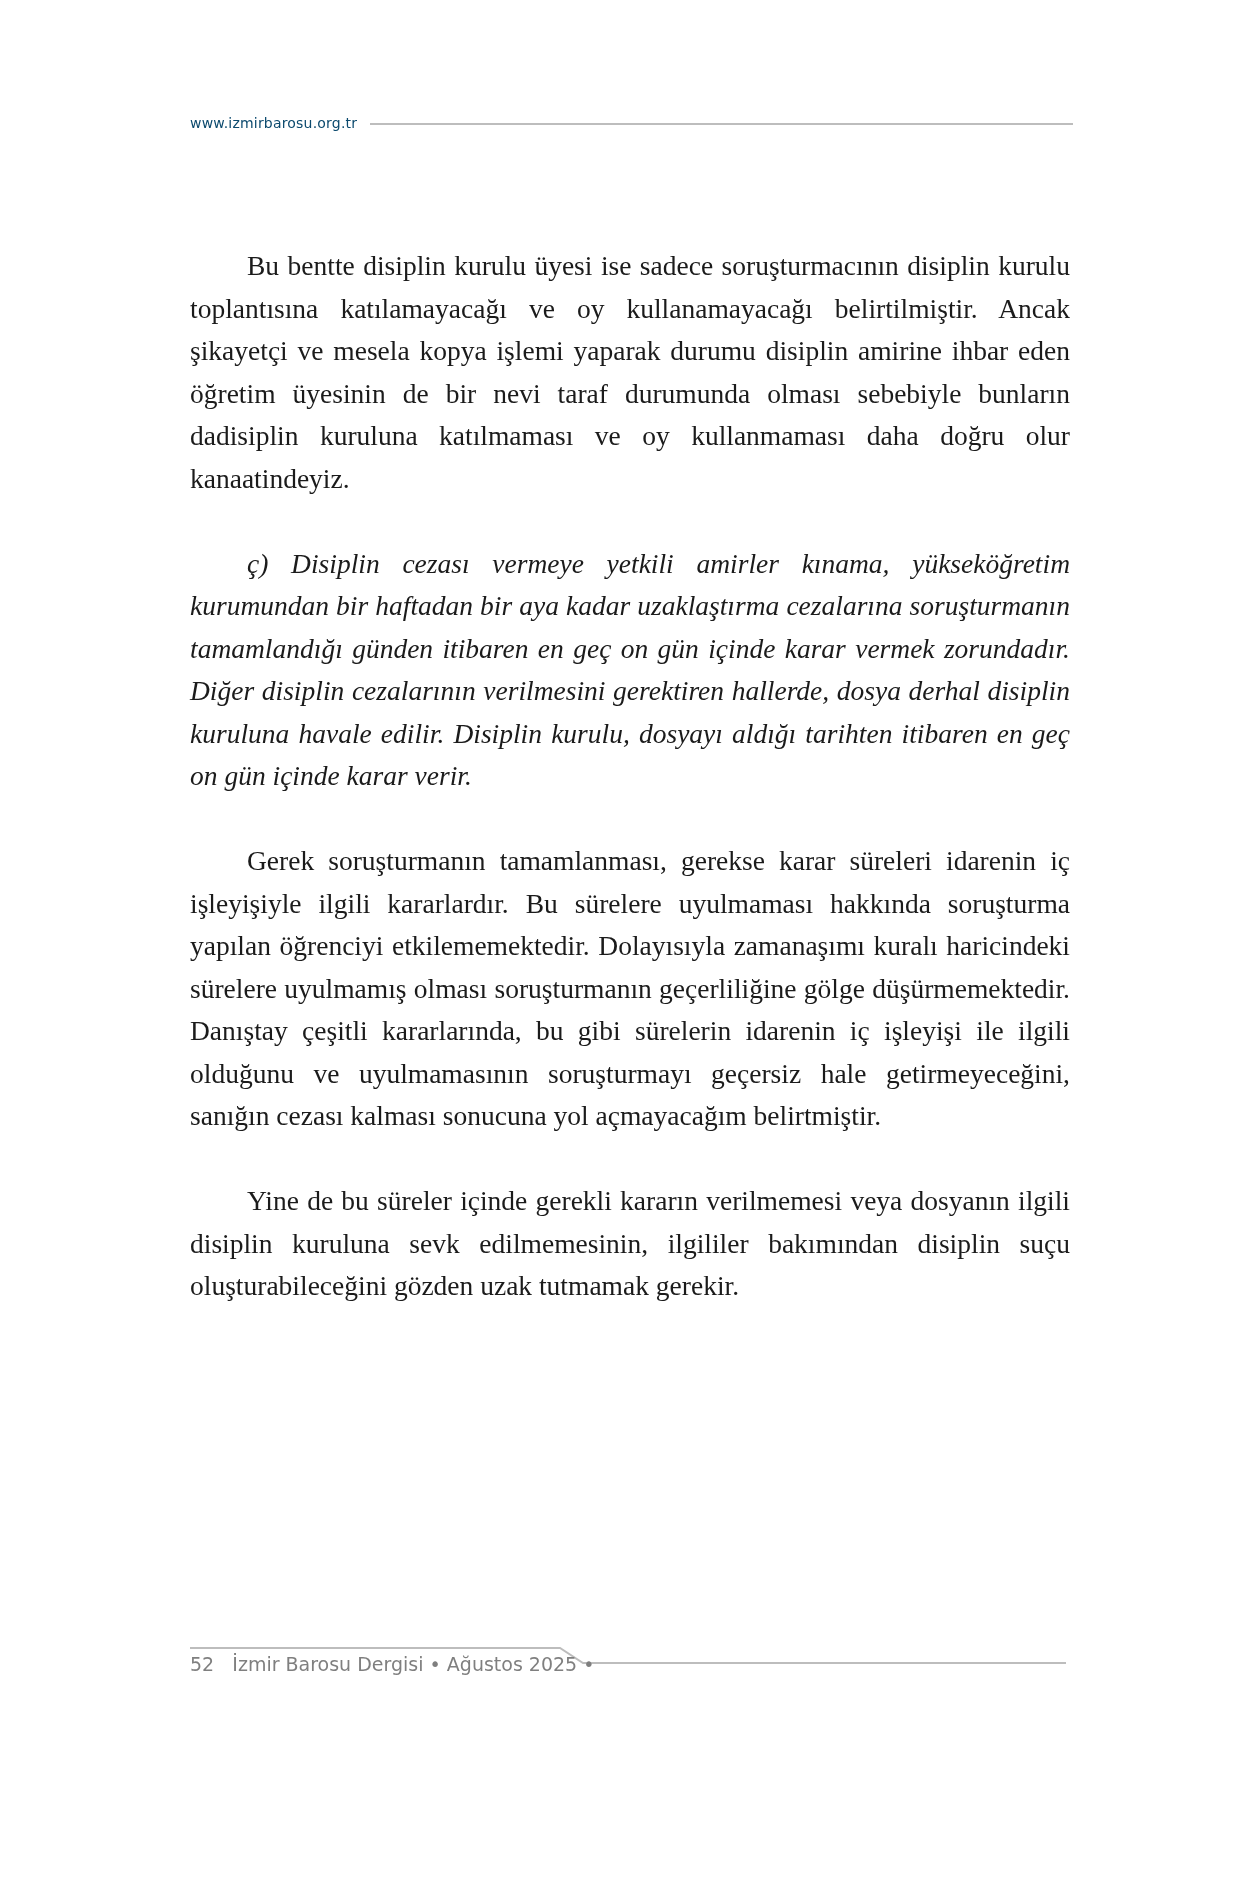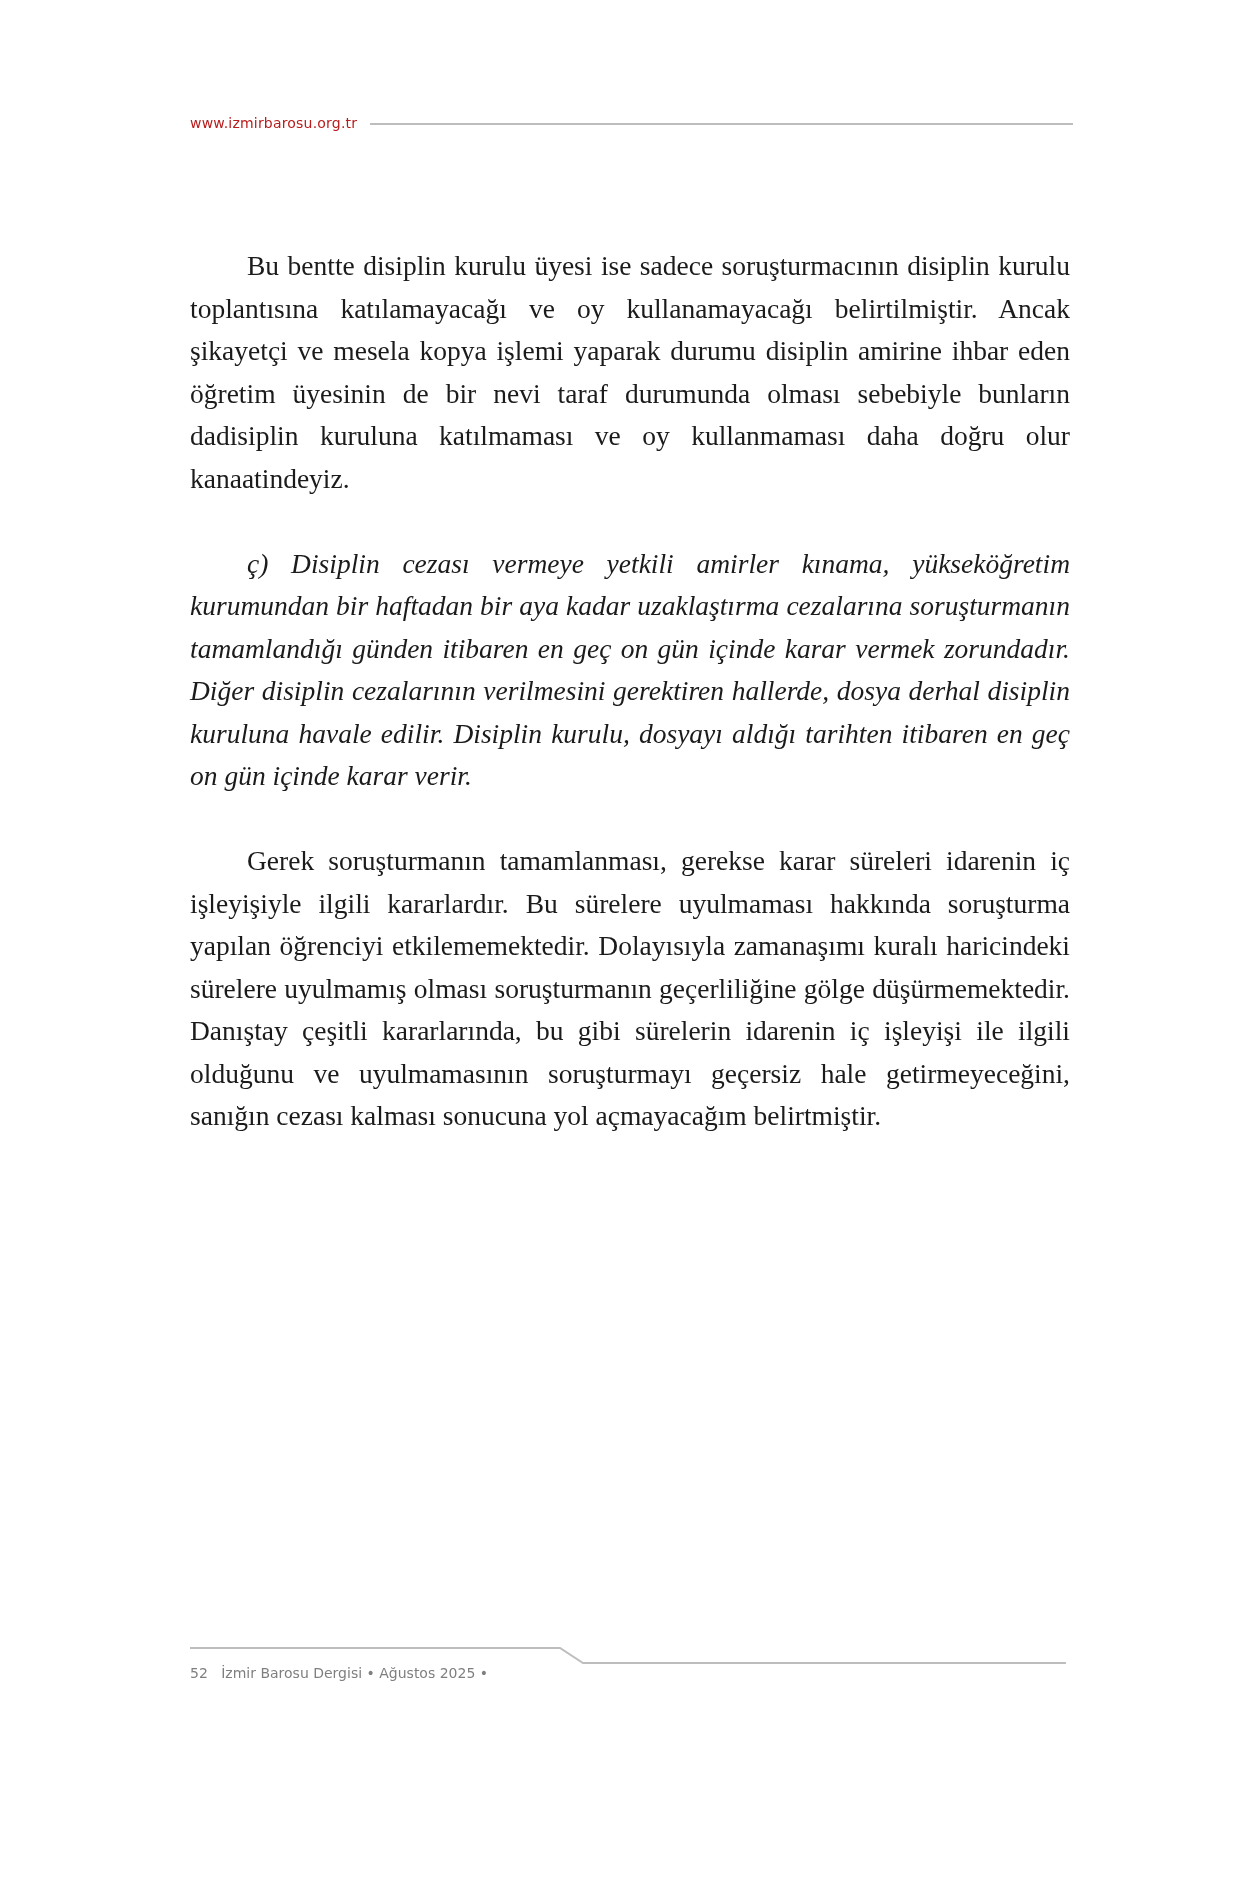--- a/index.html
+++ b/index.html
@@ -1,46 +1,46 @@
 <!DOCTYPE html>
 <html><head>
 <meta charset="utf-8">
 <style>
   html, body { margin: 0; padding: 0; background: #ffffff; }
   body { width: 1260px; height: 1890px; position: relative; overflow: hidden; }
   .header-url {
     position: absolute; left: 190px; top: 113px;
-    font-family: "DejaVu Sans", sans-serif; font-size: 14px; color: #b91c1c;
+    font-family: "DejaVu Sans", sans-serif; font-size: 14px; color: #0c4a6e;
     letter-spacing: 0.2px; line-height: 20px;
   }
   .header-rule { position: absolute; left: 370px; top: 123px; width: 703px; height: 2px; background: #bdbdbd; }
   .body-text {
     position: absolute; left: 190px; top: 245px; width: 880px;
     font-family: "Liberation Serif", serif; font-size: 27.5px; color: #1b1b1b;
     line-height: 42.5px; text-align: justify;
   }
   .para { margin: 0 0 42.5px 0; text-indent: 57px; }
   .para.italic { font-style: italic; }
   .footer-text {
     position: absolute; left: 190px; top: 1652px;
-    font-family: "DejaVu Sans", sans-serif; font-size: 14px; color: #7f7f7f; line-height: 24px;
+    font-family: "DejaVu Sans", sans-serif; font-size: 19px; color: #7f7f7f; line-height: 24px;
     white-space: pre;
-    margin-top: 9px;
   }
   .footer-rule { position: absolute; left: 0; top: 0; }
 </style>
 </head>
 <body>
 
 <div class="header-url">www.izmirbarosu.org.tr</div>
 <div class="header-rule"></div>
 
 <div class="body-text">
   <p class="para">Bu bentte disiplin kurulu üyesi ise sadece soruşturmacının disiplin kurulu toplantısına katılamayacağı ve oy kullanamayacağı belirtilmiştir. Ancak şikayetçi ve mesela kopya işlemi yaparak durumu disiplin amirine ihbar eden öğretim üyesinin de bir nevi taraf durumunda olması sebebiyle bunların dadisiplin kuruluna katılmaması ve oy kullanmaması daha doğru olur kanaatindeyiz.</p>
   <p class="para italic">ç) Disiplin cezası vermeye yetkili amirler kınama, yükseköğretim kurumundan bir haftadan bir aya kadar uzaklaştırma cezalarına soruşturmanın tamamlandığı günden itibaren en geç on gün içinde karar vermek zorundadır. Diğer disiplin cezalarının verilmesini gerektiren hallerde, dosya derhal disiplin kuruluna havale edilir. Disiplin kurulu, dosyayı aldığı tarihten itibaren en geç on gün içinde karar verir.</p>
   <p class="para">Gerek soruşturmanın tamamlanması, gerekse karar süreleri idarenin iç işleyişiyle ilgili kararlardır. Bu sürelere uyulmaması hakkında soruşturma yapılan öğrenciyi etkilememektedir. Dolayısıyla zamanaşımı kuralı haricindeki sürelere uyulmamış olması soruşturmanın geçerliliğine gölge düşürmemektedir. Danıştay çeşitli kararlarında, bu gibi sürelerin idarenin iç işleyişi ile ilgili olduğunu ve uyulmamasının soruşturmayı geçersiz hale getirmeyeceğini, sanığın cezası kalması sonucuna yol açmayacağım belirtmiştir.</p>
+  <p class="para">Yine de bu süreler içinde gerekli kararın verilmemesi veya dosyanın ilgili disiplin kuruluna sevk edilmemesinin, ilgililer bakımından disiplin suçu oluşturabileceğini gözden uzak tutmamak gerekir.</p>
 </div>
 
 <svg class="footer-rule" width="1260" height="1890" style="pointer-events:none;">
   <polyline points="190,1648 560,1648 583,1663 1066,1663" fill="none" stroke="#bdbdbd" stroke-width="2"></polyline>
 </svg>
 
 <div class="footer-text"><span>52</span>   <span>İzmir Barosu Dergisi</span> <span>•</span> <span>Ağustos 2025</span> <span>•</span></div>
 
 </body></html>

